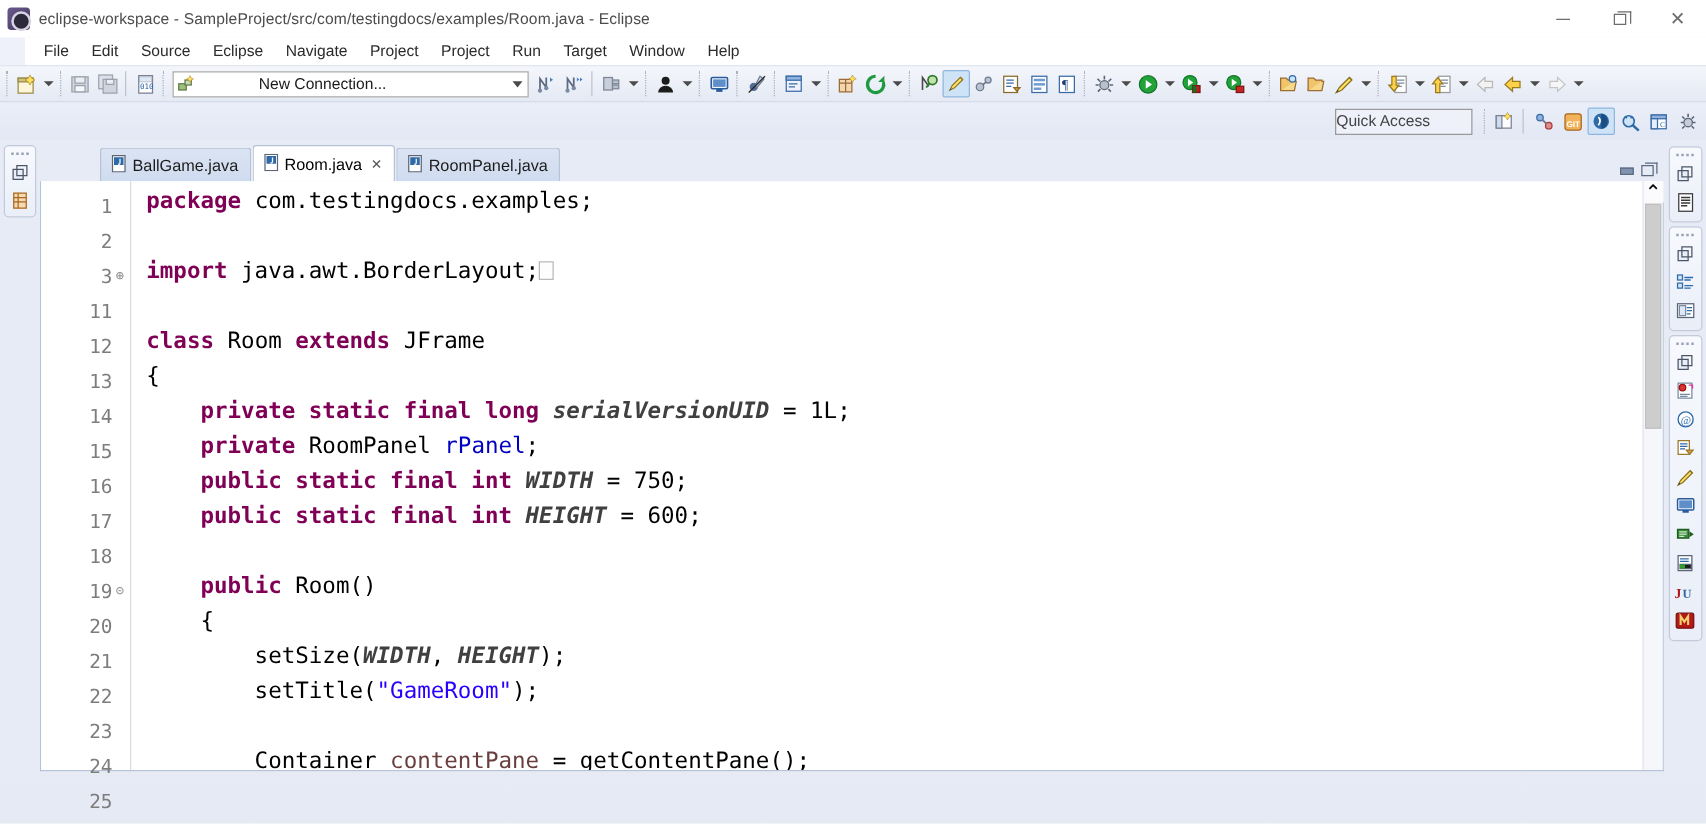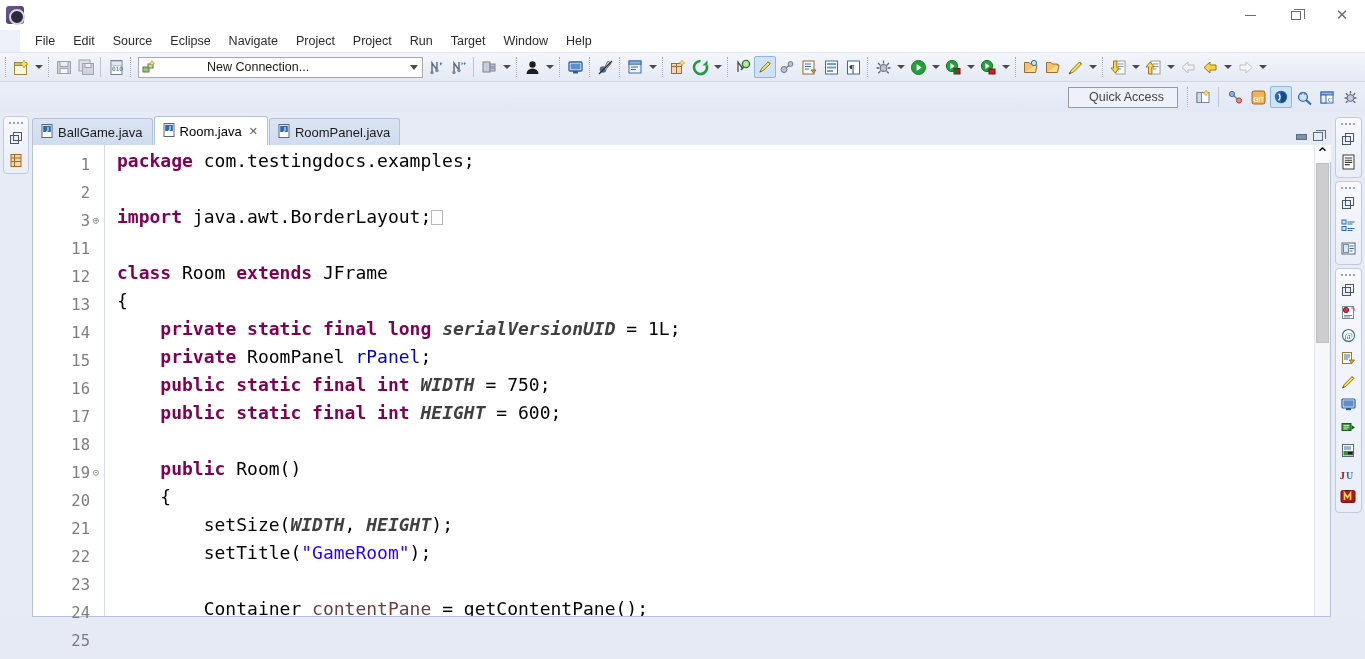--- a/index.html
+++ b/index.html
@@ -76,21 +76,21 @@
   .combo-arrow::after { content: ""; border-left: 4px solid transparent;
                         border-right: 4px solid transparent;
                         border-top: 5px solid #4a4a4a; }
 
   
   .qarow { height: 30px; display: flex; align-items: center; justify-content: flex-end;
            background: linear-gradient(#eaeef8,#e2e8f4); padding-right: 4px; }
   .quick-access {
     width: 110px; height: 21px; border: 1px solid #9a9a9a; background: #eef1f9;
     font-size: 12.5px; color: #444; display: flex; align-items: center;
-    padding-left: 20px; margin-right: 6px; flex: none;
+    padding-left: 0; margin-right: 6px; flex: none;
   }
   .perspbar { display: flex; align-items: center; gap: 1px; }
 
   
   .body { display: flex; height: 505px; background: #e7ebf6; }
 
   .sidestack { width: 32px; padding-top: 2px; flex: none; }
   .side-box {
     width: 26px; margin: 2px auto; background: linear-gradient(#f7f9fd,#e9eef8);
     border: 1px solid #c3cbdb; border-radius: 4px;
@@ -98,21 +98,21 @@
   }
   .grip { width: 14px; height: 7px; display: flex; align-items: center;
           justify-content: space-between; }
   .grip i { width: 2px; height: 2px; background: #9aa3b5; display: block; }
   .side-ic { width: 20px; height: 20px; display: flex; align-items: center;
              justify-content: center; margin-top: 2px; }
 
   
   .editor-area { flex: 1; display: flex; flex-direction: column; min-width: 0;
                  padding-top: 4px; }
-  .tabbar { height: 29px; display: flex; align-items: flex-end; position: relative; }
+  .tabbar { height: 29px; display: flex; align-items: flex-end; position: relative; margin-left: 48px; }
   .tab {
     height: 27px; display: flex; align-items: center; gap: 5px;
     padding: 0 9px 0 8px; font-size: 13px; color: #1b1b1b;
     background: linear-gradient(#dbe4f3,#cfdbef);
     border: 1px solid #b6c2d6; border-bottom: none;
     border-radius: 3px 3px 0 0; margin-right: 1px; cursor: default;
   }
   .tab.active {
     background: #ffffff; border-color: #b6c2d6; height: 29px; color: #000;
   }
@@ -174,20 +174,21 @@
   .r-ic { width: 22px; height: 23px; display: flex; align-items: center;
           justify-content: center; }
 </style>
 </head>
 <body>
 
 <div id="app">
 
   <div class="titlebar">
     <div class="eclipse-logo"></div>
+    <div class="title-text">eclipse-workspace - SampleProject/src/com/testingdocs/examples/Room.java - Eclipse</div>
     <div class="win-controls">
       <div class="win-btn">
           <div class="wb-min"></div>
         </div>
       <div class="win-btn">
           <div class="wb-max"></div>
         </div>
       <div class="win-btn">
           <span class="wb-close">✕</span>
         </div>

